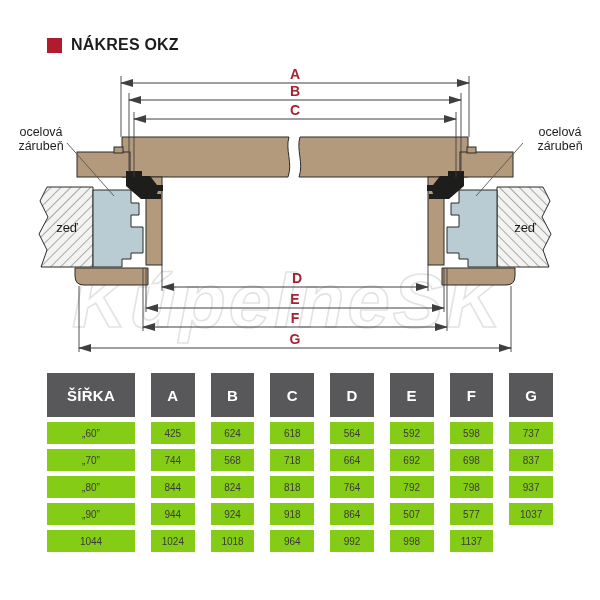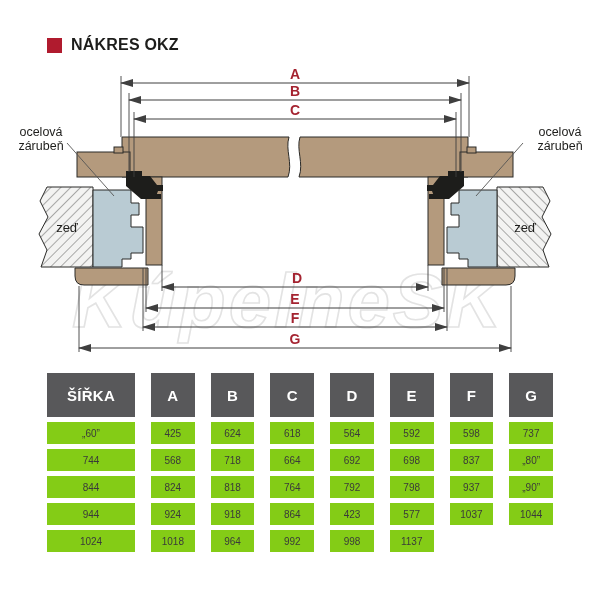--- a/index.html
+++ b/index.html
@@ -133,20 +133,21 @@
 
   <div class="td">„60”</div>
   <div class="td">425</div>
   <div class="td">624</div>
   <div class="td">618</div>
   <div class="td">564</div>
   <div class="td">592</div>
   <div class="td">598</div>
   <div class="td">737</div>
 
+  <div class="td">„70”</div>
   <div class="td">744</div>
   <div class="td">568</div>
   <div class="td">718</div>
   <div class="td">664</div>
   <div class="td">692</div>
   <div class="td">698</div>
   <div class="td">837</div>
 
   <div class="td">„80”</div>
   <div class="td">844</div>
@@ -155,21 +156,21 @@
   <div class="td">764</div>
   <div class="td">792</div>
   <div class="td">798</div>
   <div class="td">937</div>
 
   <div class="td">„90”</div>
   <div class="td">944</div>
   <div class="td">924</div>
   <div class="td">918</div>
   <div class="td">864</div>
-  <div class="td">423</div>
+  <div class="td">507</div>
   <div class="td">577</div>
   <div class="td">1037</div>
 
   <div class="td">1044</div>
   <div class="td">1024</div>
   <div class="td">1018</div>
   <div class="td">964</div>
   <div class="td">992</div>
   <div class="td">998</div>
   <div class="td">1137</div>

